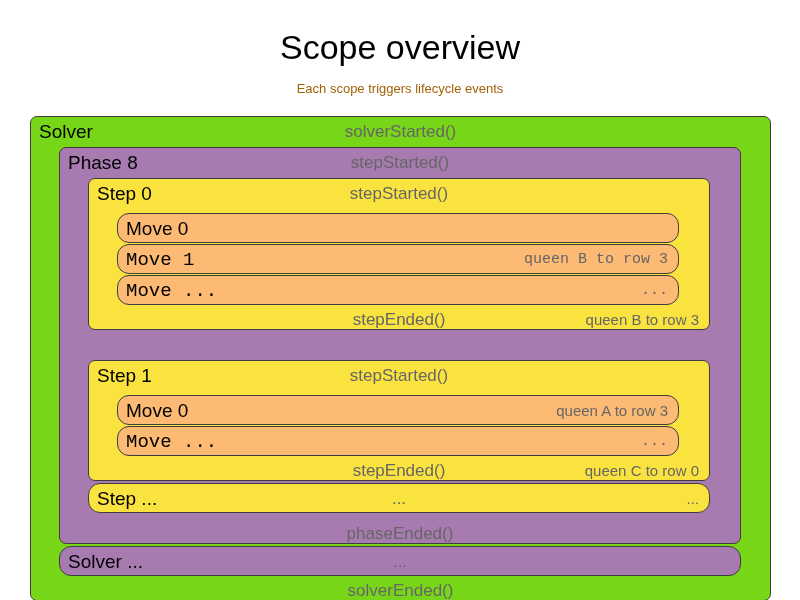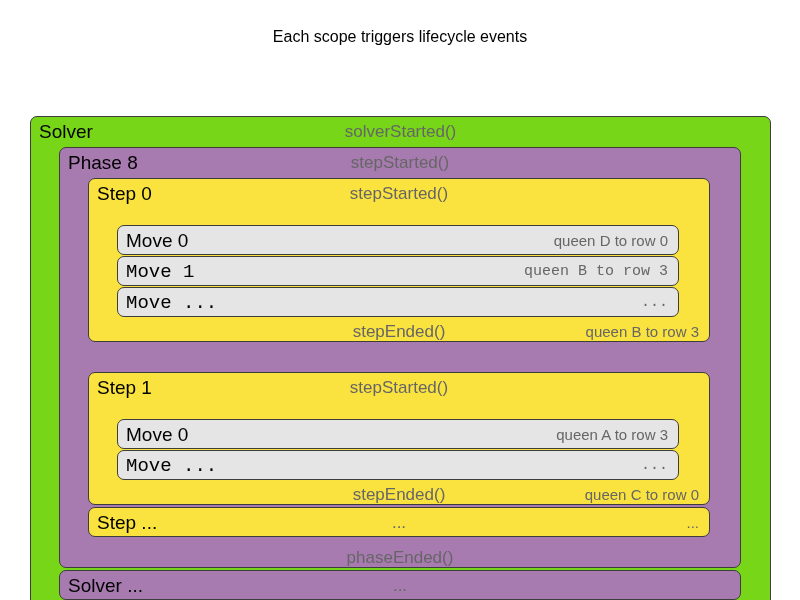--- a/index.html
+++ b/index.html
@@ -21,24 +21,24 @@
     padding-top: 26px;
   }
   .title {
     font-size: 34px;
     color: #000000;
     line-height: 42px;
     font-weight: normal;
     margin: 0;
   }
   .subtitle {
-    font-size: 16px;
-    color: #000000;
+    font-size: 13px;
+    color: #a16207;
     line-height: 18px;
-    margin: 2px 0 0 0;
+    margin: 12px 0 0 0;
     font-weight: normal;
   }
 
   
   .scope {
     border: 1px solid #3d3d3d;
     border-radius: 7px;
     box-sizing: border-box;
     position: relative;
   }
@@ -62,38 +62,39 @@
   .step-scope {
     background: #fbe33f;
     margin: 30px 0 0 28px;
     margin-right: 30px;
   }
   .step-short {
     background: #fbe33f;
     margin: 0 30px 6px 28px;
   }
   .move-scope {
-    background: #e5e5e5;
-    margin: 16px 30px 0 28px;
+    background: #fdba74;
+    margin: 4px 30px 0 28px;
   }
   .move-scope + .move-scope {
     margin-top: 1px;
     font-family: Liberation Mono, monospace;
   }
   .moves-wrap {
     padding-top: 0;
     padding-bottom: 0;
   }
 
   
   .row {
     position: relative;
     height: 30px;
     line-height: 30px;
     box-sizing: border-box;
+    border-radius: 12px;
   }
   .row-label {
     position: absolute;
     left: 8px;
     top: 0;
     font-size: 19px;
     color: #000000;
     line-height: 30px;
     white-space: nowrap;
   }
@@ -119,20 +120,21 @@
     height: 24px;
     line-height: 30px;
   }
   .move-row .row-label { font-size: 19px; }
   .spacer-2 { height: 2px; }
 </style>
 </head>
 <body>
 
 <div class="heading">
+  <h1 class="title">Scope overview</h1>
   <p class="subtitle">Each scope triggers lifecycle events</p>
 </div>
 
 <div class="scope solver-scope">
 
   <div class="row">
     <span class="row-label">Solver</span>
     <span class="row-event">solverStarted()</span>
   </div>
 
@@ -146,21 +148,20 @@
     <div class="scope step-scope" style="margin-top:0;">
 
       <div class="row">
         <span class="row-label">Step 0</span>
         <span class="row-event">stepStarted()</span>
       </div>
 
       <div class="moves-wrap">
         <div class="scope move-scope row move-row">
           <span class="row-label">Move 0</span>
-          <span class="row-right">queen D to row 0</span>
         </div>
         <div class="scope move-scope row move-row">
           <span class="row-label">Move 1</span>
           <span class="row-right">queen B to row 3</span>
         </div>
         <div class="scope move-scope row move-row">
           <span class="row-label">Move ...</span>
           <span class="row-right">...</span>
         </div>
       </div>

